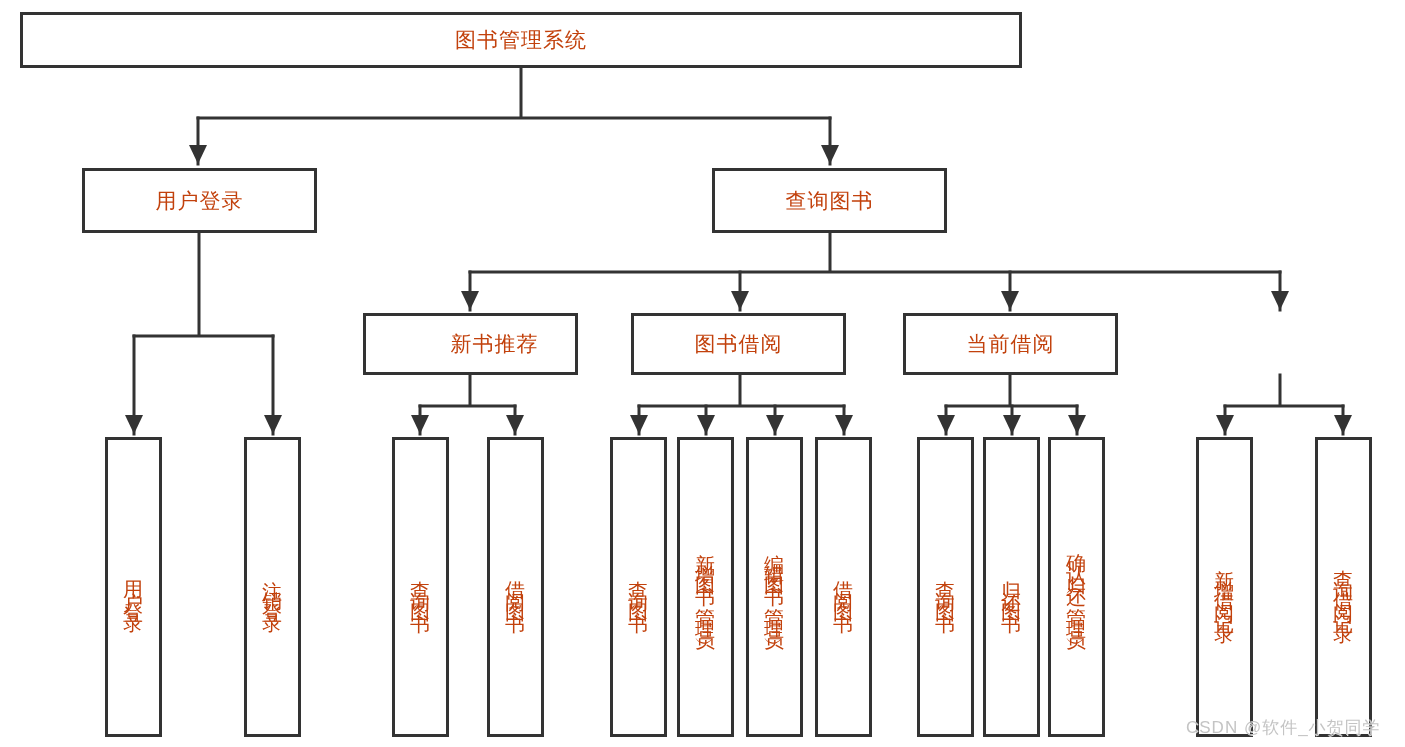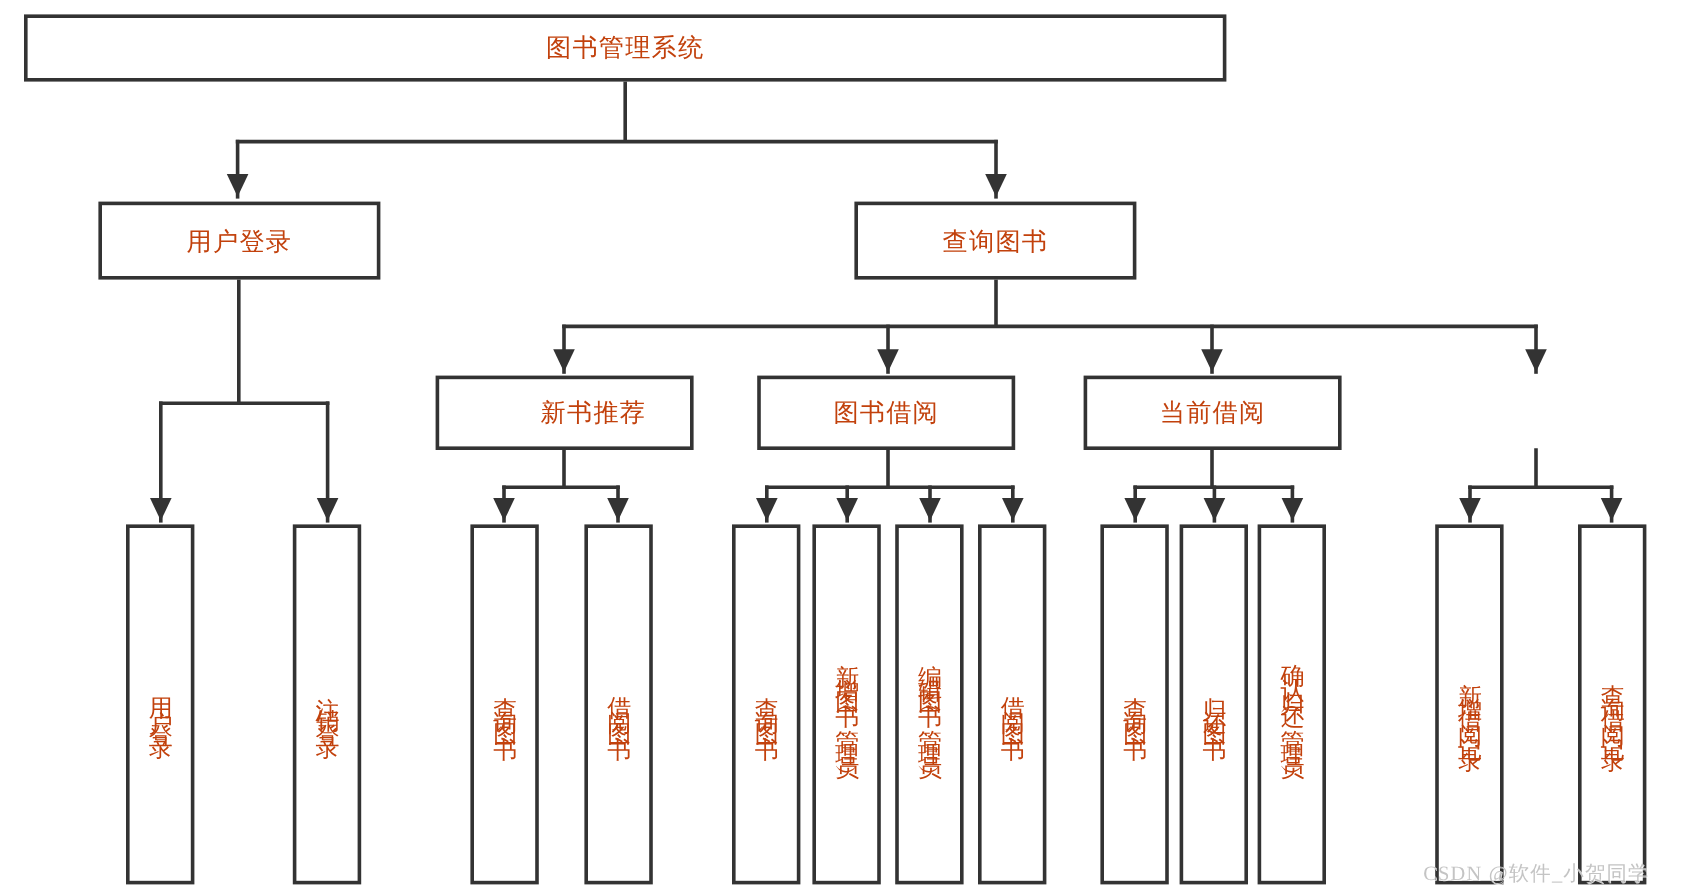--- a/index.html
+++ b/index.html
@@ -44,21 +44,20 @@
   .watermark {
     position: absolute;
     left: 1186px;
     top: 716px;
     font-size: 17px;
     letter-spacing: 1px;
     color: #c4c4c4;
     text-shadow: 1px 1px 0 rgba(255,255,255,0.8);
     white-space: nowrap;
     z-index: 2;
-    font-family: Liberation Serif, serif;
   }
 </style>
 </head>
 <body>
 
 <div class="canvas">
 
   <svg class="connectors" viewBox="0 0 1405 747" xmlns="http://www.w3.org/2000/svg">
     <defs>
       <marker id="arrow" markerUnits="userSpaceOnUse" markerWidth="24" markerHeight="22" refX="20" refY="10" orient="auto">

